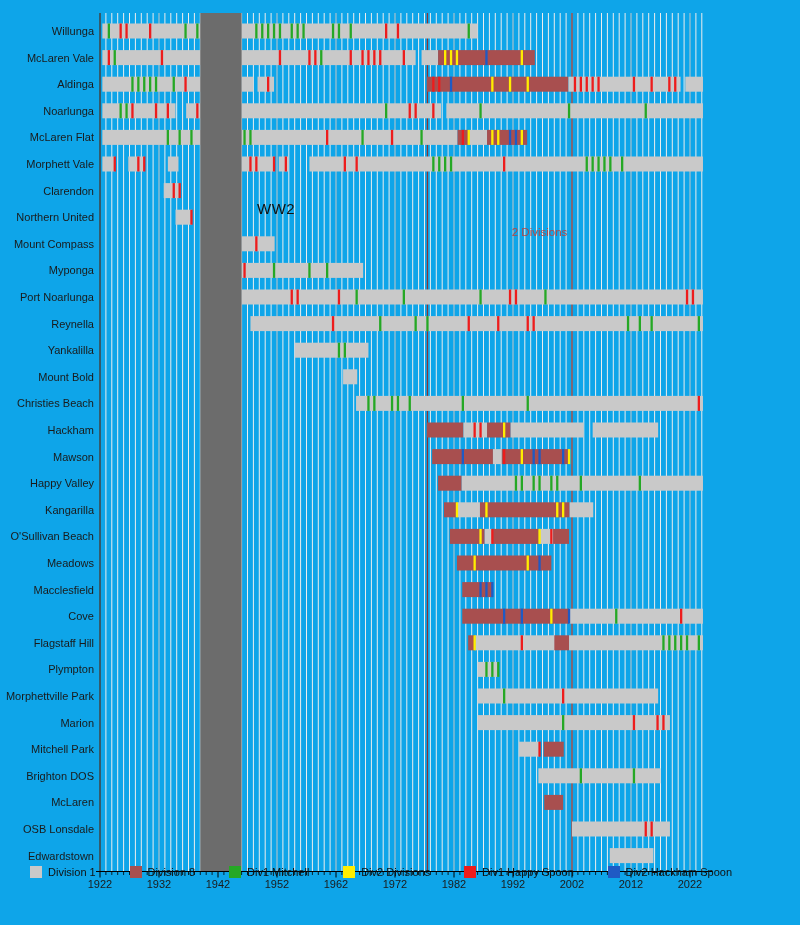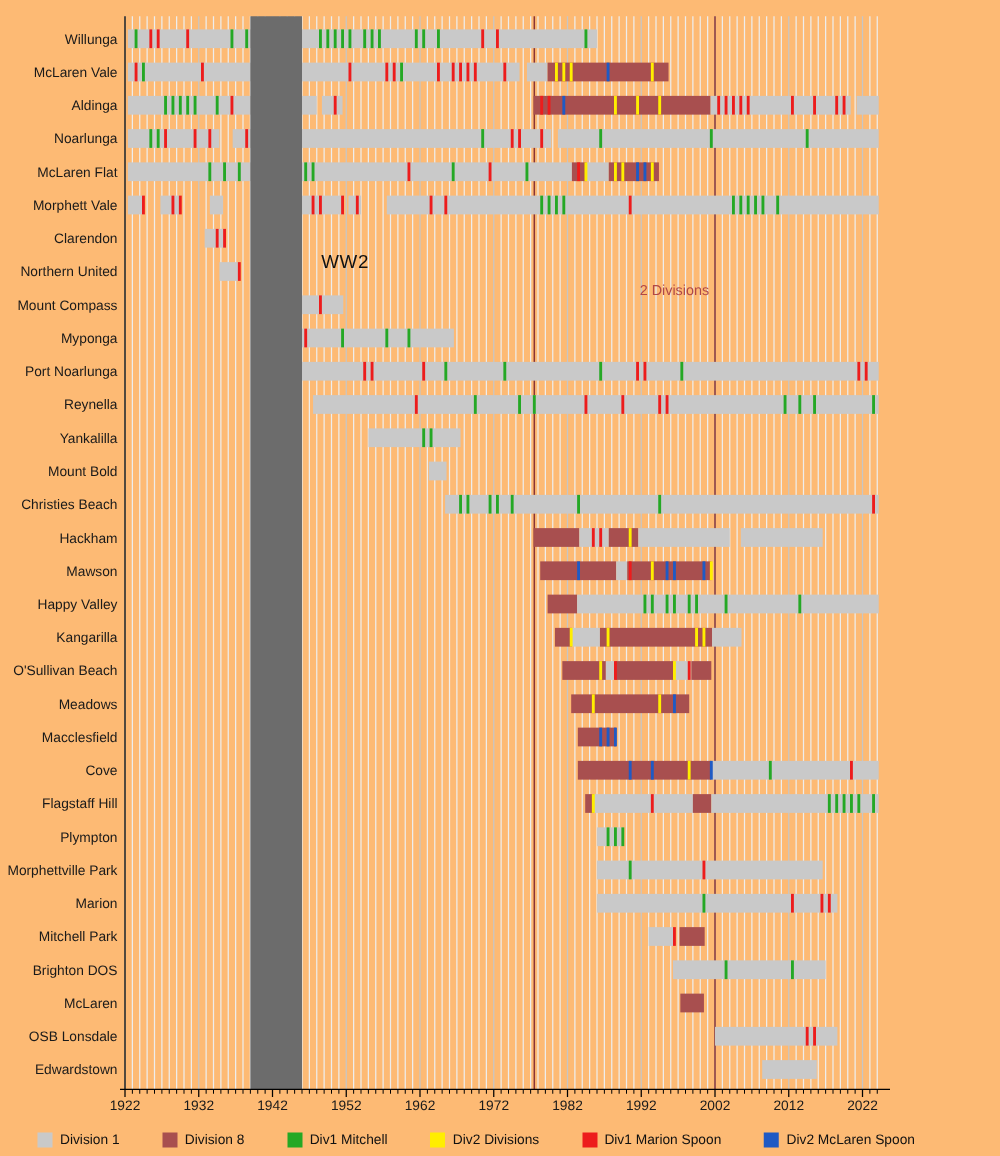--- a/index.html
+++ b/index.html
@@ -1,23 +1,23 @@
 <!DOCTYPE html>
 <html><head>
 <meta charset="utf-8">
 <style>
   html,body{margin:0;padding:0;background:#fff;}
-  .page{position:relative;width:800px;height:925px;background:#fdba74;overflow:hidden;
+  .page{position:relative;width:800px;height:925px;background:#0ea5e9;overflow:hidden;
         font-family:"Liberation Sans",sans-serif;}
   svg text{font-family:"Liberation Sans",sans-serif;}
   .rowlabel{font-size:11px;fill:#1a1a1a;}
   .ticklabel{font-size:11px;fill:#1a1a1a;}
   .ww2label{font-size:15px;fill:#111;letter-spacing:.5px;}
   .divlabel{font-size:11.5px;}
-  .legend{position:absolute;left:0;top:899px;width:740px;height:26px;display:flex;
+  .legend{position:absolute;left:0;top:859px;width:740px;height:26px;display:flex;
           align-items:center;justify-content:space-between;box-sizing:border-box;
           padding:0 8px 0 30px;}
   .legend-item{display:flex;align-items:center;gap:6px;}
   .legend-swatch{width:12px;height:12px;display:inline-block;}
   .legend-label{font-size:11px;color:#111;white-space:nowrap;}
 </style>
 </head>
 <body>
 
 <div class="page">
@@ -574,20 +574,20 @@
     <div class="legend-item">
       <span class="legend-swatch" style="background: rgb(37, 168, 37);"></span>
       <span class="legend-label">Div1 Mitchell</span>
     </div>
     <div class="legend-item">
       <span class="legend-swatch" style="background: rgb(255, 238, 0);"></span>
       <span class="legend-label">Div2 Divisions</span>
     </div>
     <div class="legend-item">
       <span class="legend-swatch" style="background: rgb(237, 28, 28);"></span>
-      <span class="legend-label">Div1 Marion Spoon</span>
+      <span class="legend-label">Div1 Happy Spoon</span>
     </div>
     <div class="legend-item">
       <span class="legend-swatch" style="background: rgb(31, 90, 196);"></span>
-      <span class="legend-label">Div2 McLaren Spoon</span>
+      <span class="legend-label">Div2 Hackham Spoon</span>
     </div>
   </div>
 </div>
 
 </body></html>

